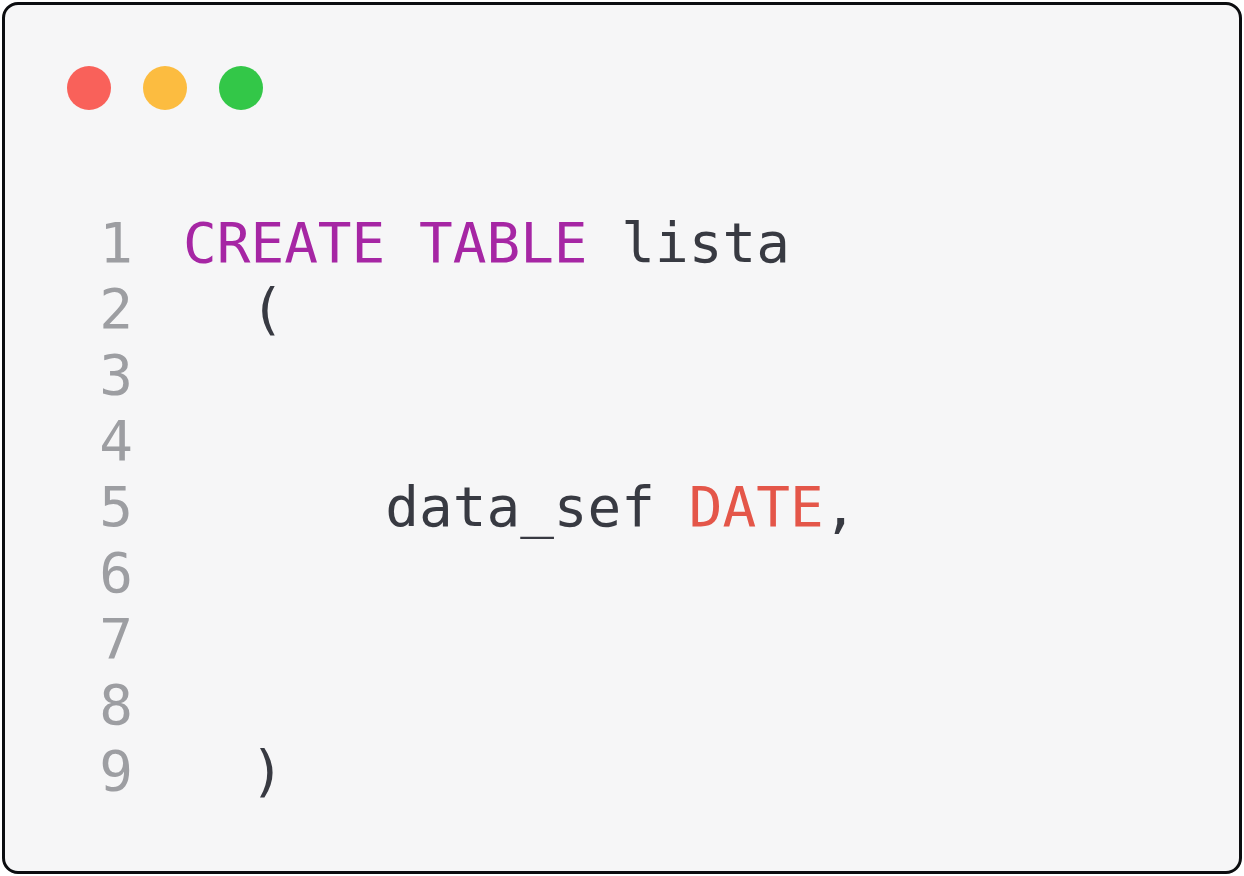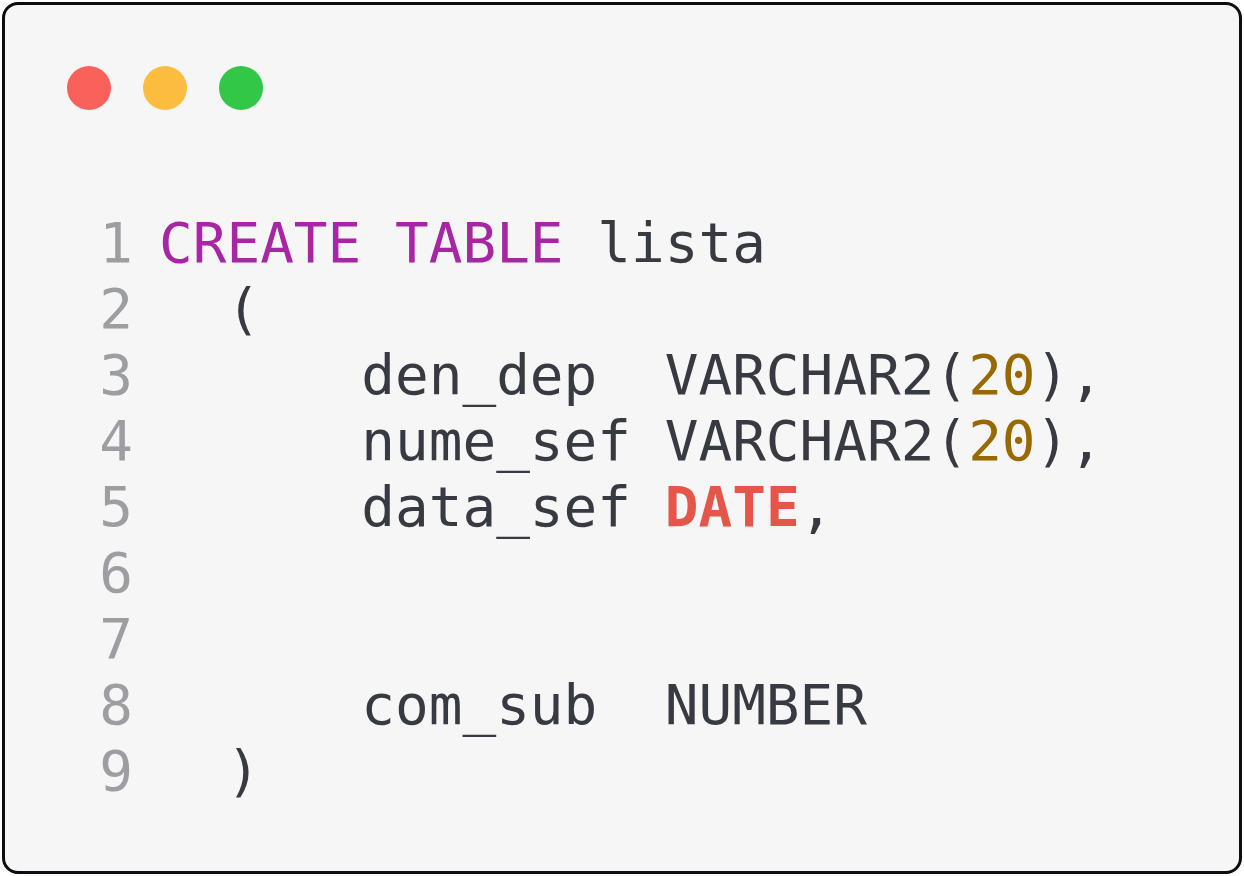--- a/index.html
+++ b/index.html
@@ -37,25 +37,26 @@
   .lineno {
     flex: none;
     width: 74px;
     text-align: right;
     margin-right: 26px;
     color: var(--line-number, #9d9ea2);
   }
   .linecode {
     white-space: pre;
     color: var(--plain, #383a42);
+    margin-left: 24px;
   }
   .tok-plain    { color: var(--plain, #383a42); }
   .tok-keyword  { color: var(--keyword, #a626a4); }
   .tok-number   { color: var(--number, #986801); }
-  .tok-datatype { color: var(--datatype, #e45649); font-weight: bold; }
+  .tok-datatype { color: var(--datatype, #e45649); }
 </style>
 </head>
 <body>
 
 <div class="window">
   <div class="titlebar">
     <span class="dot" style="background: rgb(249, 97, 90);"></span>
     <span class="dot" style="background: rgb(252, 188, 64);"></span>
     <span class="dot" style="background: rgb(51, 199, 72);"></span>
   </div>
@@ -64,39 +65,36 @@
         <div class="line">
           <span class="lineno">1</span>
           <span class="linecode"><span class="tok tok-keyword">CREATE TABLE</span><span class="tok tok-plain"> lista</span></span>
         </div>
         <div class="line">
           <span class="lineno">2</span>
           <span class="linecode"><span class="tok tok-plain">  (</span></span>
         </div>
         <div class="line">
           <span class="lineno">3</span>
-          <span class="linecode"><span class="tok tok-plain">      den_dep  VARCHAR2(</span><span class="tok tok-number">20</span><span class="tok tok-plain">),</span></span>
         </div>
         <div class="line">
           <span class="lineno">4</span>
-          <span class="linecode"><span class="tok tok-plain">      nume_sef VARCHAR2(</span><span class="tok tok-number">20</span><span class="tok tok-plain">),</span></span>
         </div>
         <div class="line">
           <span class="lineno">5</span>
           <span class="linecode"><span class="tok tok-plain">      data_sef </span><span class="tok tok-datatype">DATE</span><span class="tok tok-plain">,</span></span>
         </div>
         <div class="line">
           <span class="lineno">6</span>
         </div>
         <div class="line">
           <span class="lineno">7</span>
         </div>
         <div class="line">
           <span class="lineno">8</span>
-          <span class="linecode"><span class="tok tok-plain">      com_sub  NUMBER</span></span>
         </div>
         <div class="line">
           <span class="lineno">9</span>
           <span class="linecode"><span class="tok tok-plain">  )</span></span>
         </div>
       </div>
   </div>
 </div>
 
 </body></html>

